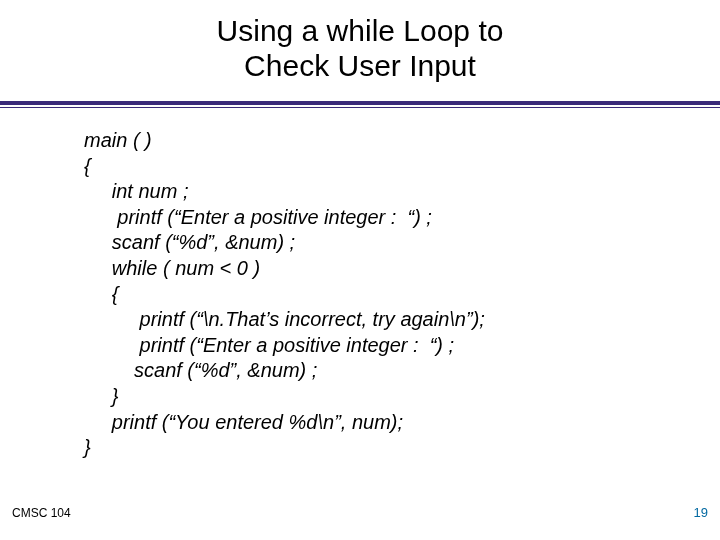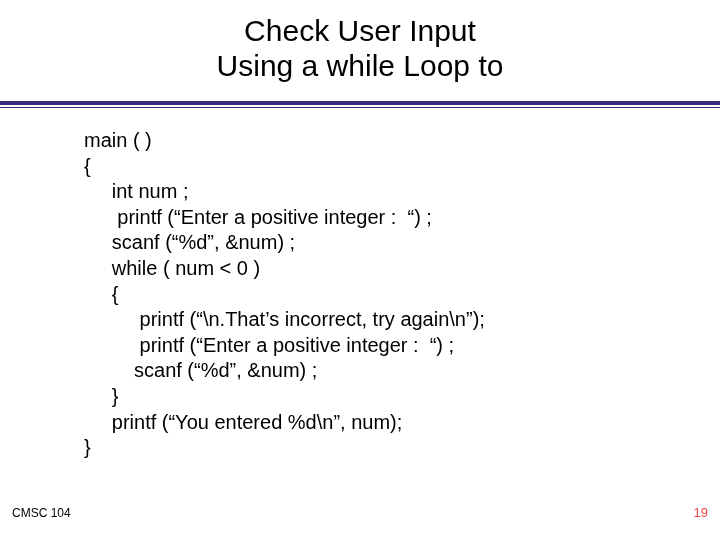--- a/index.html
+++ b/index.html
@@ -40,42 +40,43 @@
   }
   .content {
     position: absolute;
     top: 128px;
     left: 84px;
     font-size: 20px;
     line-height: 1.28;
     color: #000;
     white-space: pre;
     font-family: Arial, Helvetica, sans-serif;
+    font-style: italic;
   }
   .footer-left {
     position: absolute;
     left: 12px;
     bottom: 20px;
     font-size: 12px;
     color: #000;
   }
   .footer-right {
     position: absolute;
     right: 12px;
     bottom: 20px;
     font-size: 13px;
-    color: #ef4444;
+    color: #0369a1;
   }
 </style>
 </head>
 <body>
 
 <div class="title-block">
+  <div class="title-line">Using  a while Loop to</div>
   <div class="title-line">Check User Input</div>
-  <div class="title-line">Using  a while Loop to</div>
 </div>
 
 <div class="rule">
   <div class="thick"></div>
   <div class="thin"></div>
 </div>
 
 <div class="content"><span>main ( )</span>
 <span>{</span>
 <span>     int num ;</span>

